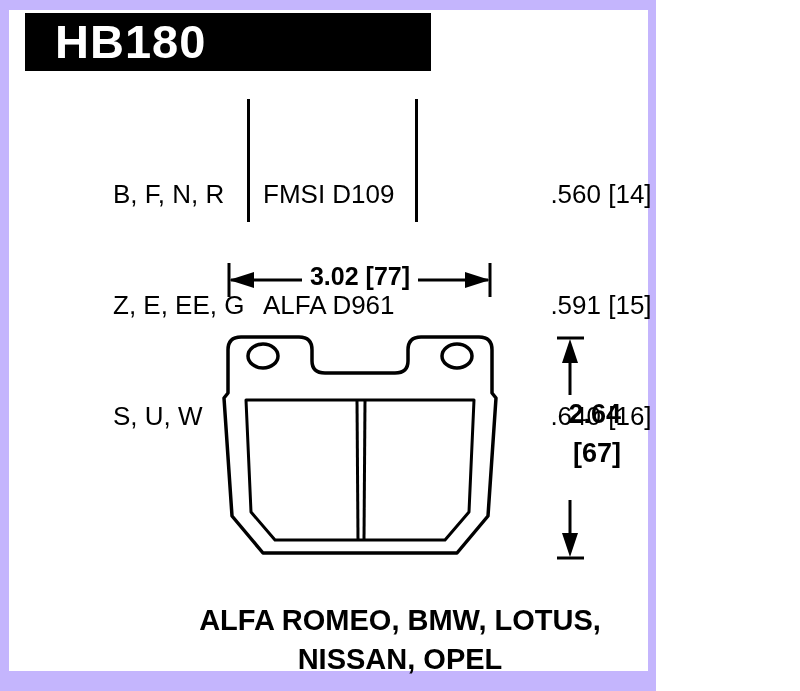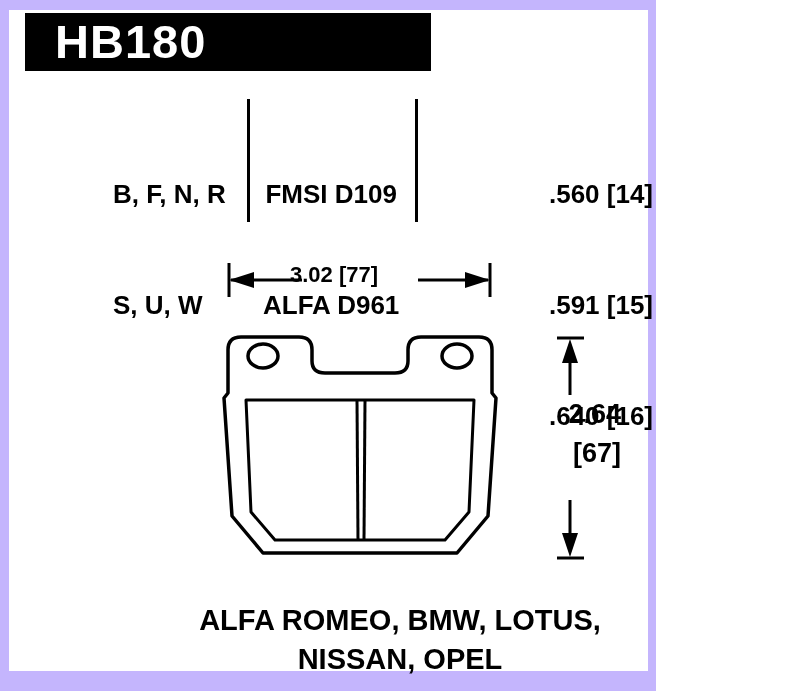--- a/index.html
+++ b/index.html
@@ -17,31 +17,31 @@
     background:#ffffff;
   }
   .abs{position:absolute;}
   .part-bar{
     left:25px;top:13px;width:406px;height:58px;
     background:#000;color:#fff;
     font-size:47px;font-weight:700;letter-spacing:1px;
     line-height:57px;padding-left:30px;box-sizing:border-box;
   }
   .spec-col{
-    font-size:26px;font-weight:700;color:#000;line-height:37px;white-space:pre;
+    font-size:26px;font-weight:400;color:#000;line-height:37px;white-space:pre;
   }
   .col1{left:113px;top:102px;}
   .col2{left:263px;top:102px;text-align:center;}
   .col3{left:500px;top:102px;width:202px;text-align:center;}
   .vline{width:3px;background:#000;top:99px;height:123px;}
   .vline1{left:247px;}
   .vline2{left:415px;}
   .dim-h{
-    left:290px;top:262px;width:140px;
-    font-size:22px;font-weight:700;color:#000;
+    left:290px;top:262px;width:140px;text-align:center;
+    font-size:25px;font-weight:700;color:#000;
   }
   .dim-v{
     left:535px;top:395px;width:86px;text-align:right;
     font-size:27px;font-weight:700;color:#000;line-height:39px;
   }
   .apps{
     left:0;top:601px;width:800px;text-align:center;
     font-size:29px;font-weight:700;color:#000;line-height:39px;
   }
   svg{display:block;}
@@ -51,20 +51,21 @@
 
 <div class="canvas">
   <div class="paper abs"></div>
 
   <div class="part-bar abs">
     <span>HB180</span>
   </div>
 
   <div class="spec-col col1 abs">
     <div>B, F, N, R</div>
+    <div>Z, E, EE, G</div>
     <div>S, U, W</div>
   </div>
   <div class="vline vline1 abs"></div>
   <div class="spec-col col2 abs">
     <div>FMSI D109</div>
     <div>ALFA D961</div>
   </div>
   <div class="vline vline2 abs"></div>
   <div class="spec-col col3 abs">
     <div>.560 [14]</div>

